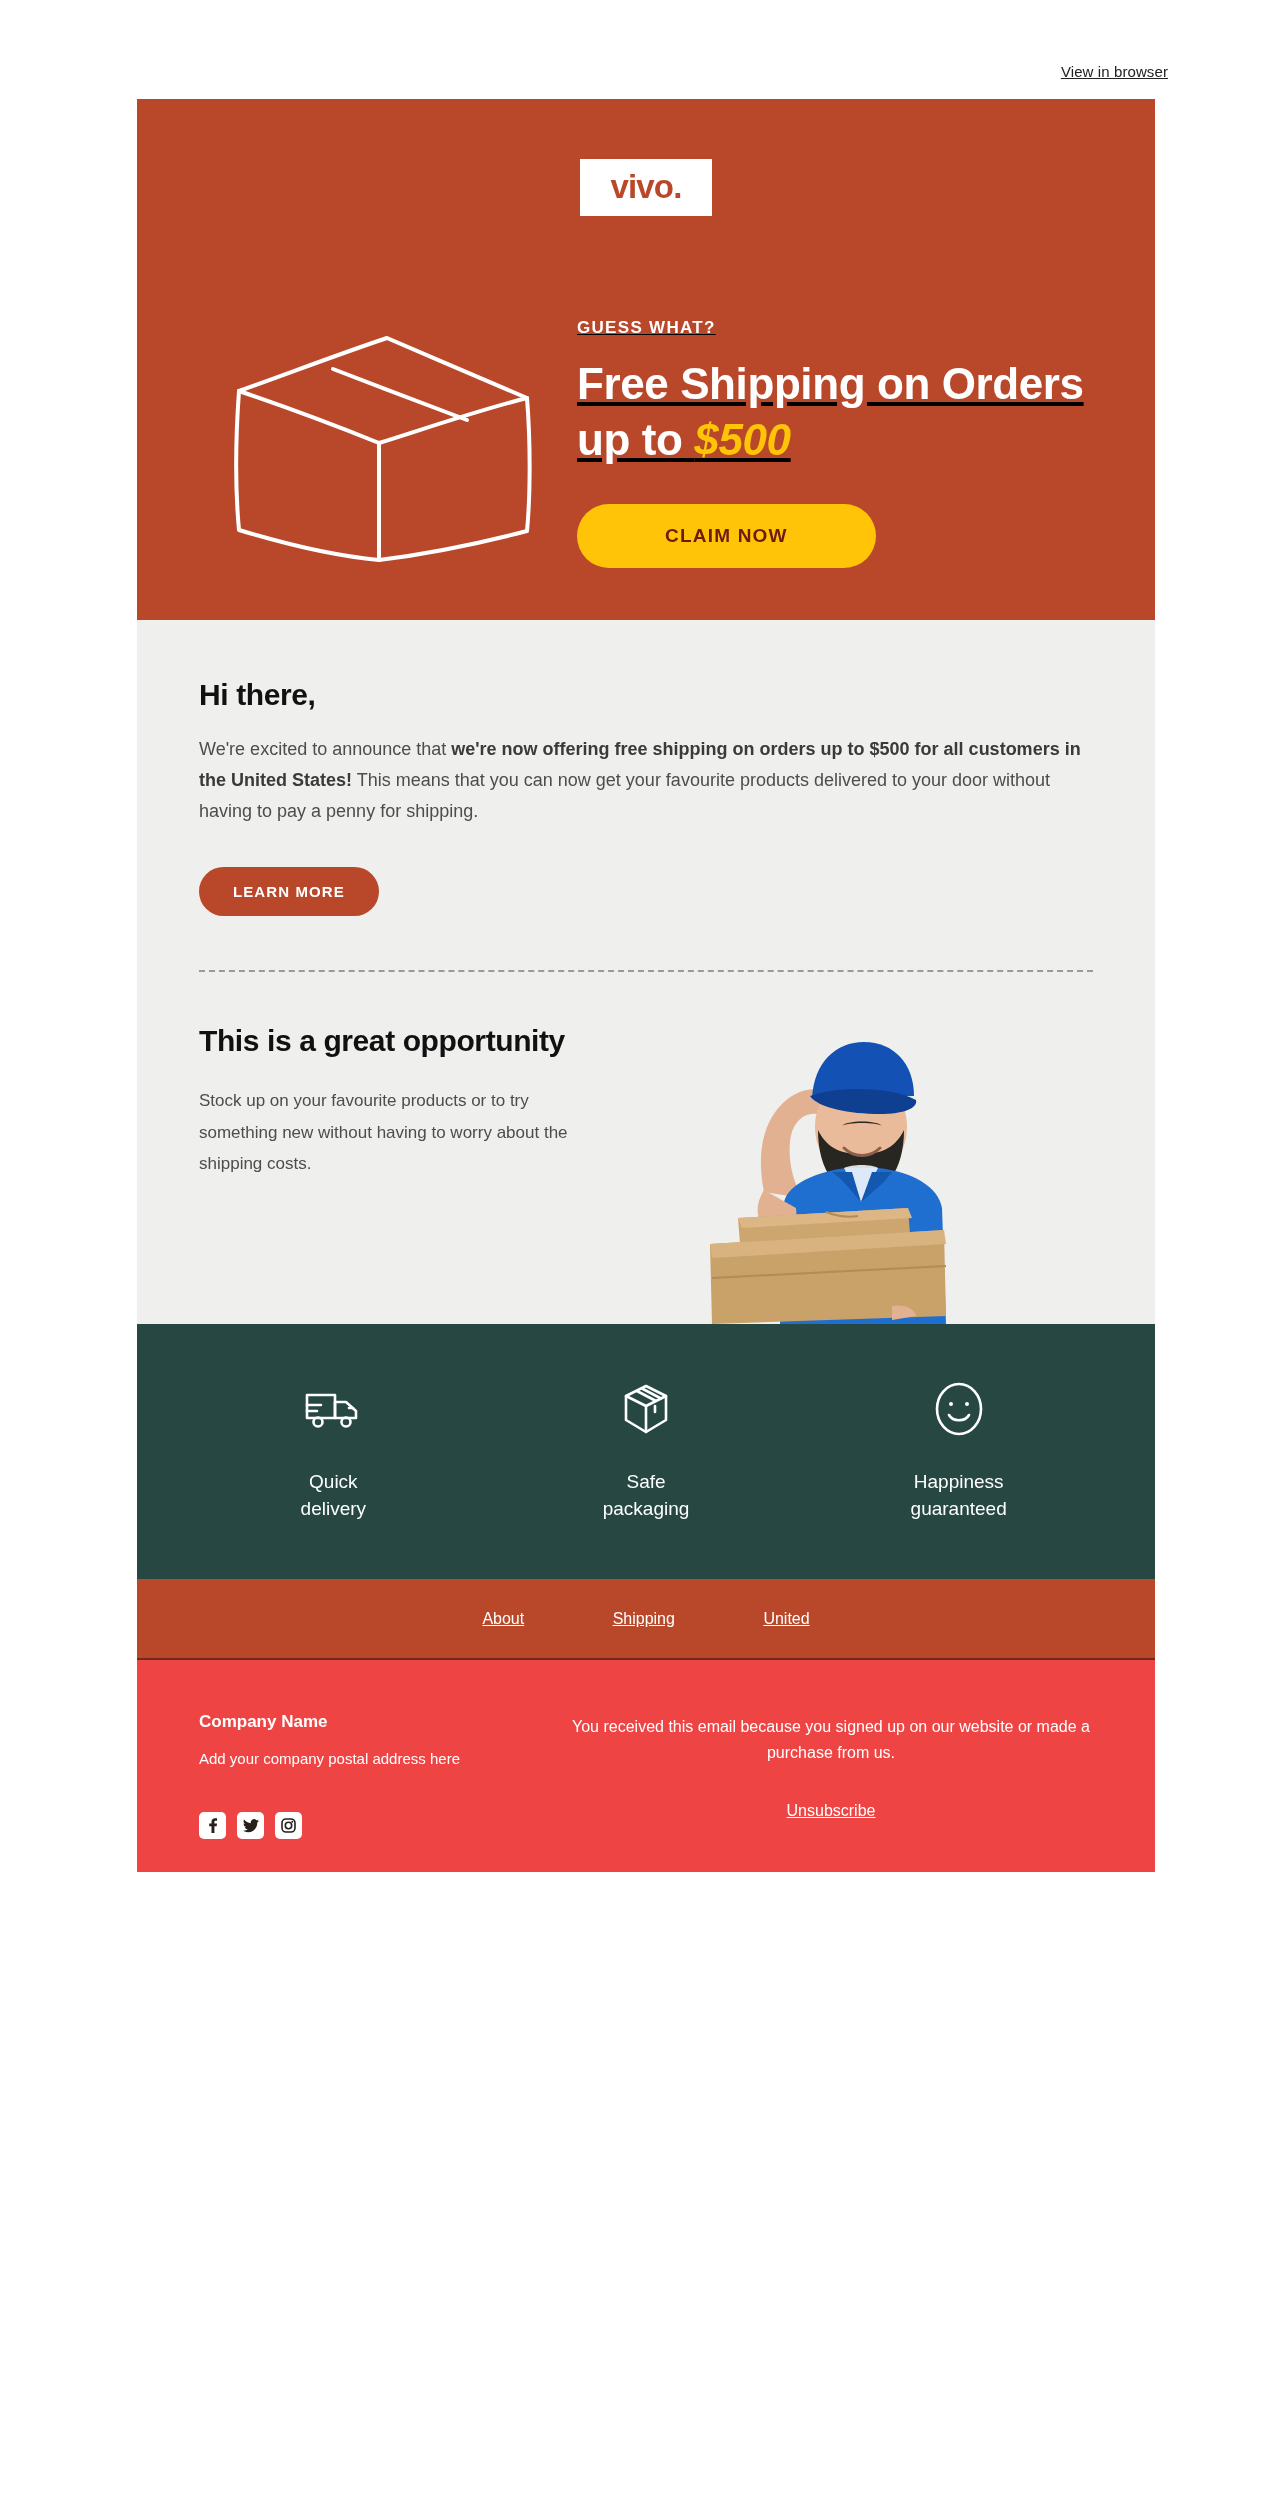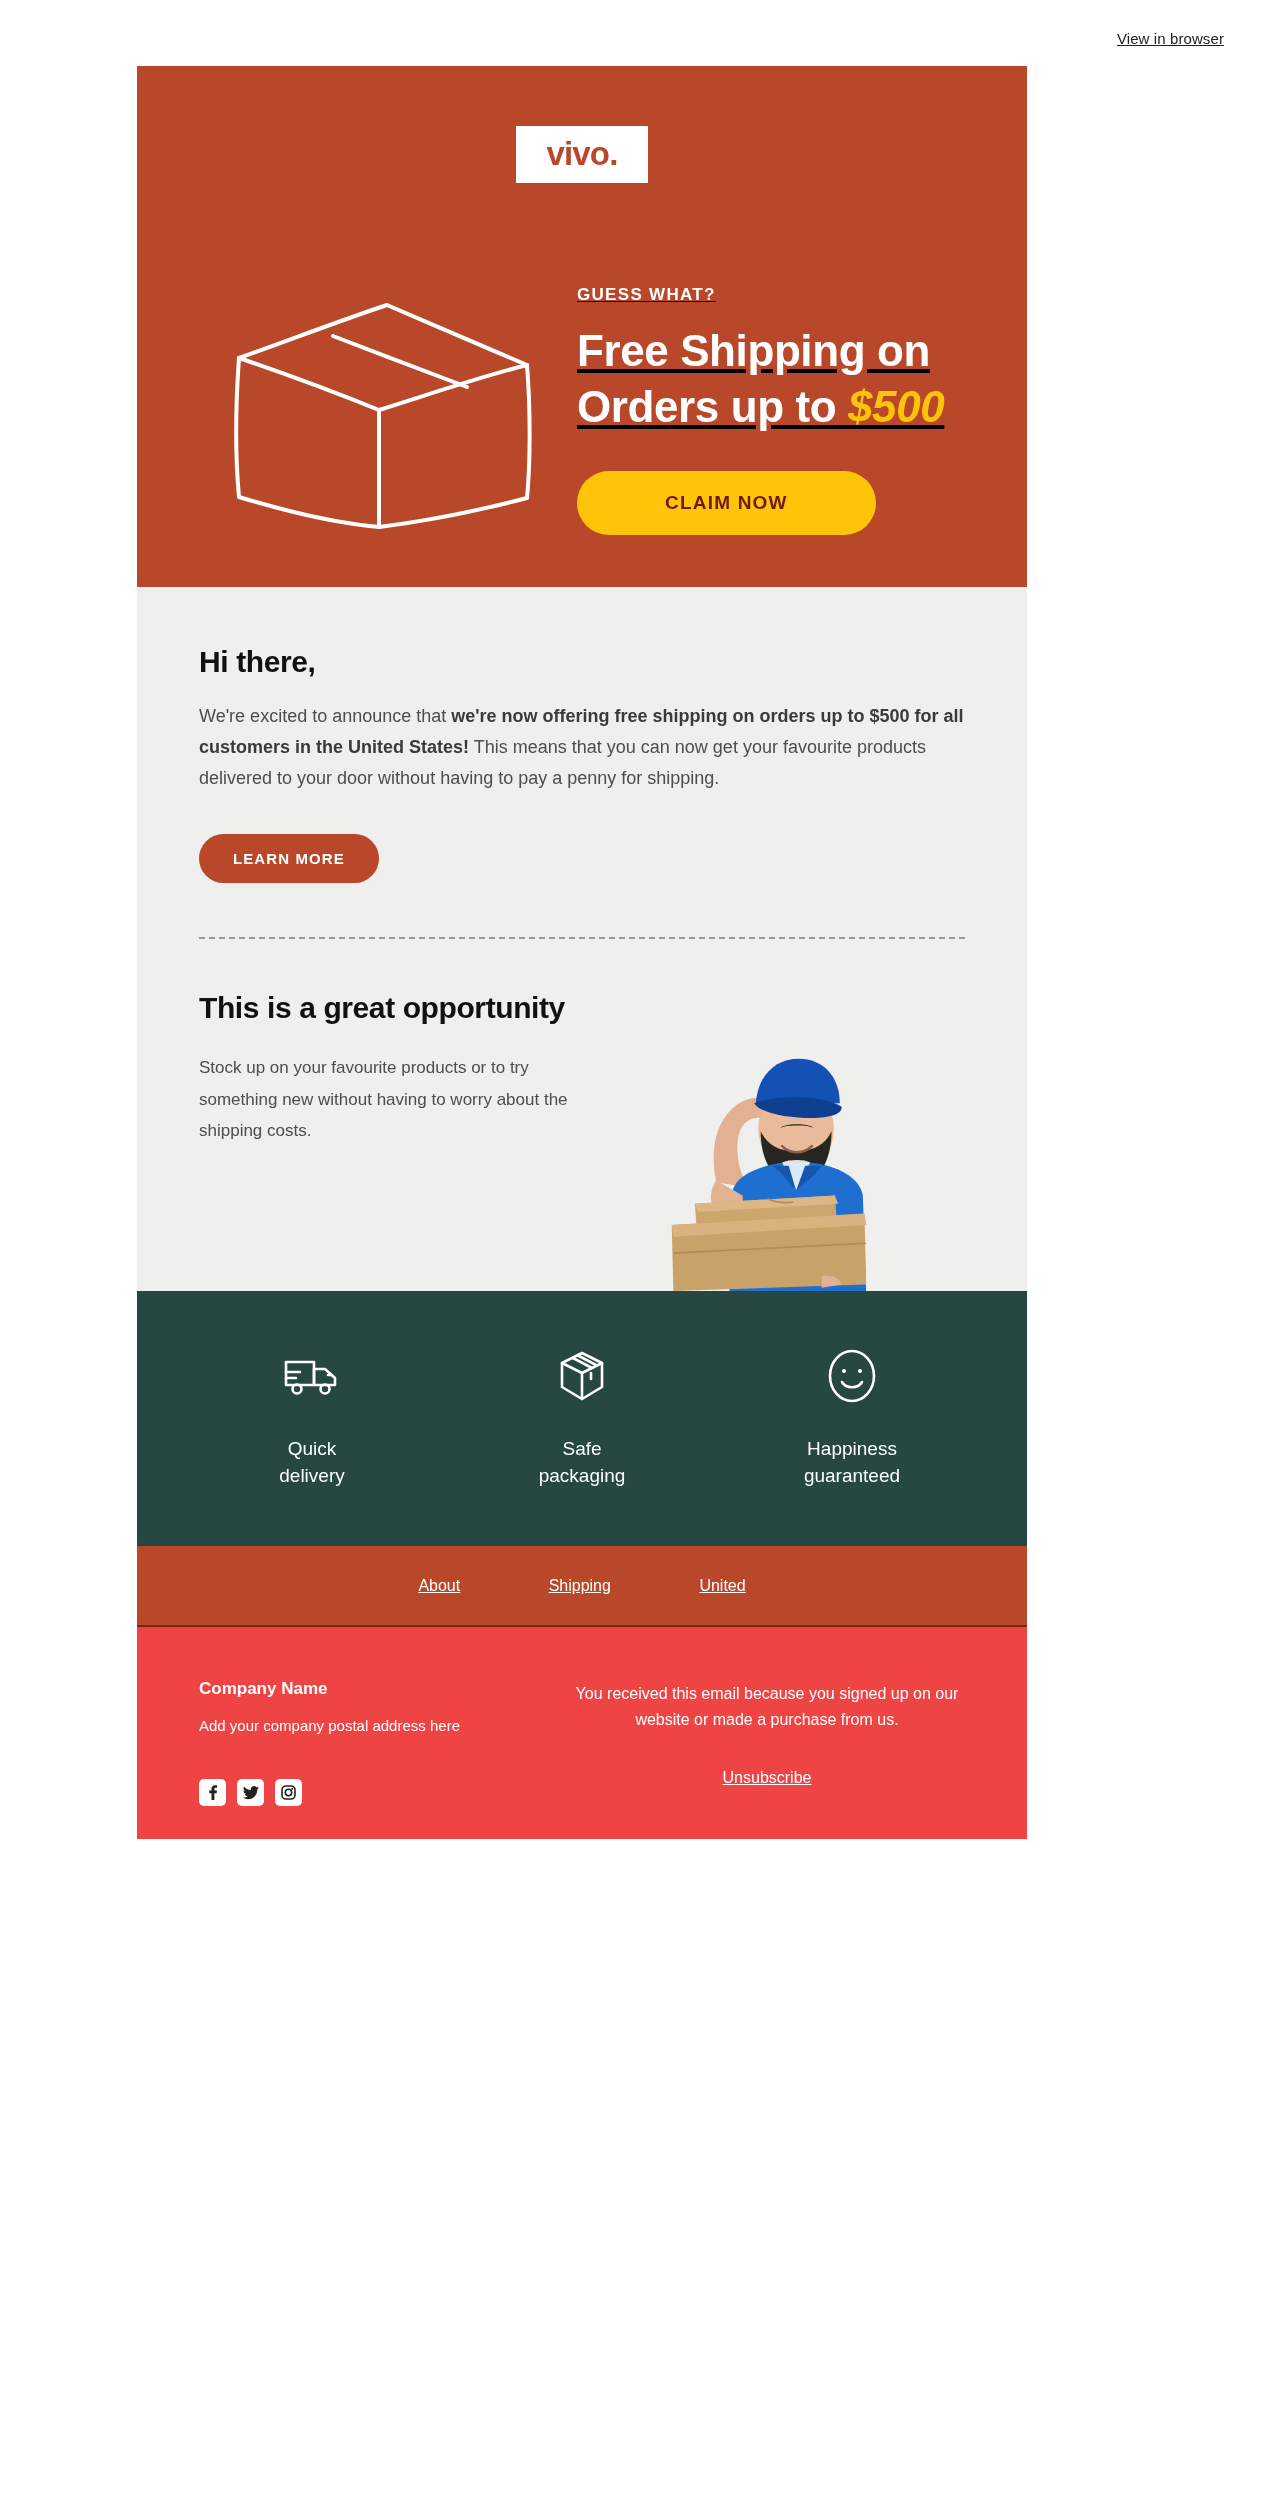--- a/index.html
+++ b/index.html
@@ -8,34 +8,35 @@
     width: 1280px;
     min-height: 2497px;
     background: #ffffff;
     font-family: "Liberation Sans", sans-serif;
     -webkit-font-smoothing: antialiased;
   }
 
   
   .preheader {
     width: 1280px;
-    padding: 30px 56px 18px 0;
+    padding: 30px 112px 18px 0;
     text-align: right;
     background: #ffffff;
+    margin-top: 33px;
   }
   .preheader a {
     font-size: 15px;
     color: #222222;
     text-decoration: underline;
     letter-spacing: 0.1px;
   }
 
   
   .email {
-    width: 890px;
+    width: 1018px;
     margin: 0 auto 0 137px;
     background: #ffffff;
     overflow: hidden;
   }
 
   
   .hero {
     background: #b9482a;
     padding: 40px 0 52px 0;
   }

